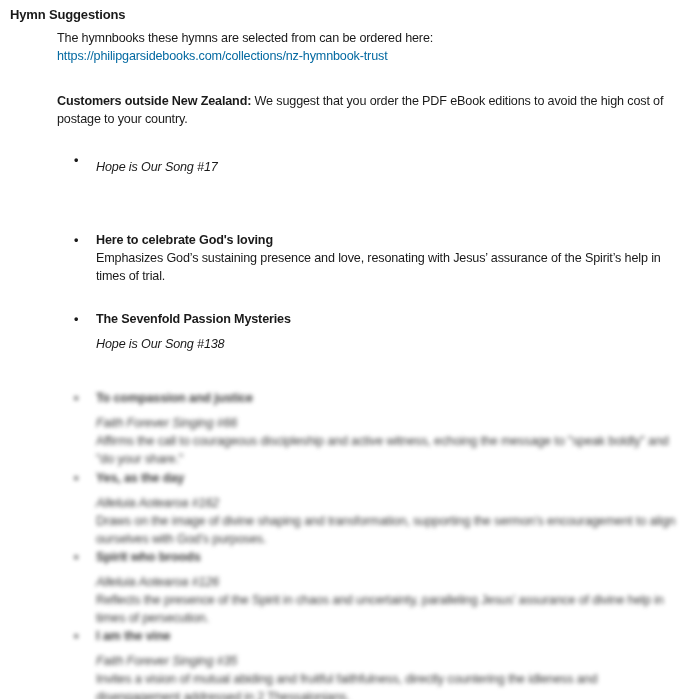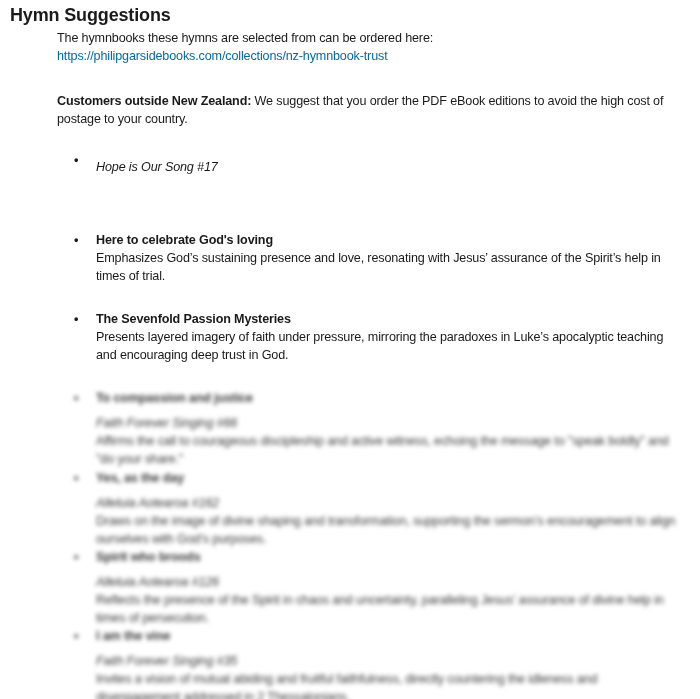--- a/index.html
+++ b/index.html
@@ -15,21 +15,21 @@
       font-family: "Liberation Sans", "DejaVu Sans", sans-serif;
       color: #1a1a1a;
       font-size: 12.6px;
       letter-spacing: -0.15px;
     }
     .doc-title {
       position: absolute;
       left: 10px;
       top: 6px;
       font-weight: bold;
-      font-size: 18px;
+      font-size: 13px;
       line-height: 18px;
     }
     .intro {
       position: absolute;
       left: 57px;
       top: 29px;
       line-height: 18px;
     }
     .intro .link {
       color: #0369a1;
@@ -94,21 +94,21 @@
       <span class="source">Hope is Our Song #17</span>
     </li>
     <li class="hymn" style="top:231px;">
       <span class="bullet">•</span>
       <span class="title">Here to celebrate God's loving</span>
       <span class="desc">Emphasizes God’s sustaining presence and love, resonating with Jesus’ assurance of the Spirit’s help in times of trial.</span>
     </li>
     <li class="hymn" style="top:310px;">
       <span class="bullet">•</span>
       <span class="title">The Sevenfold Passion Mysteries</span>
-      <span class="desc">Presents layered imagery of faith under pressure, mirroring the paradoxes in Luke’s apocalyptic teaching and encouraging deep trust in God.</span>
+      <span class="source">Hope is Our Song #138</span>
     </li>
     <li class="hymn blurred" style="top:389px;">
       <span class="bullet">•</span>
       <span class="title">To compassion and justice</span>
       <span class="source">Faith Forever Singing #66</span>
       <span class="desc">Affirms the call to courageous discipleship and active witness, echoing the message to "speak boldly" and "do your share."</span>
     </li>
     <li class="hymn blurred" style="top:469px;">
       <span class="bullet">•</span>
       <span class="title">Yes, as the day</span>

